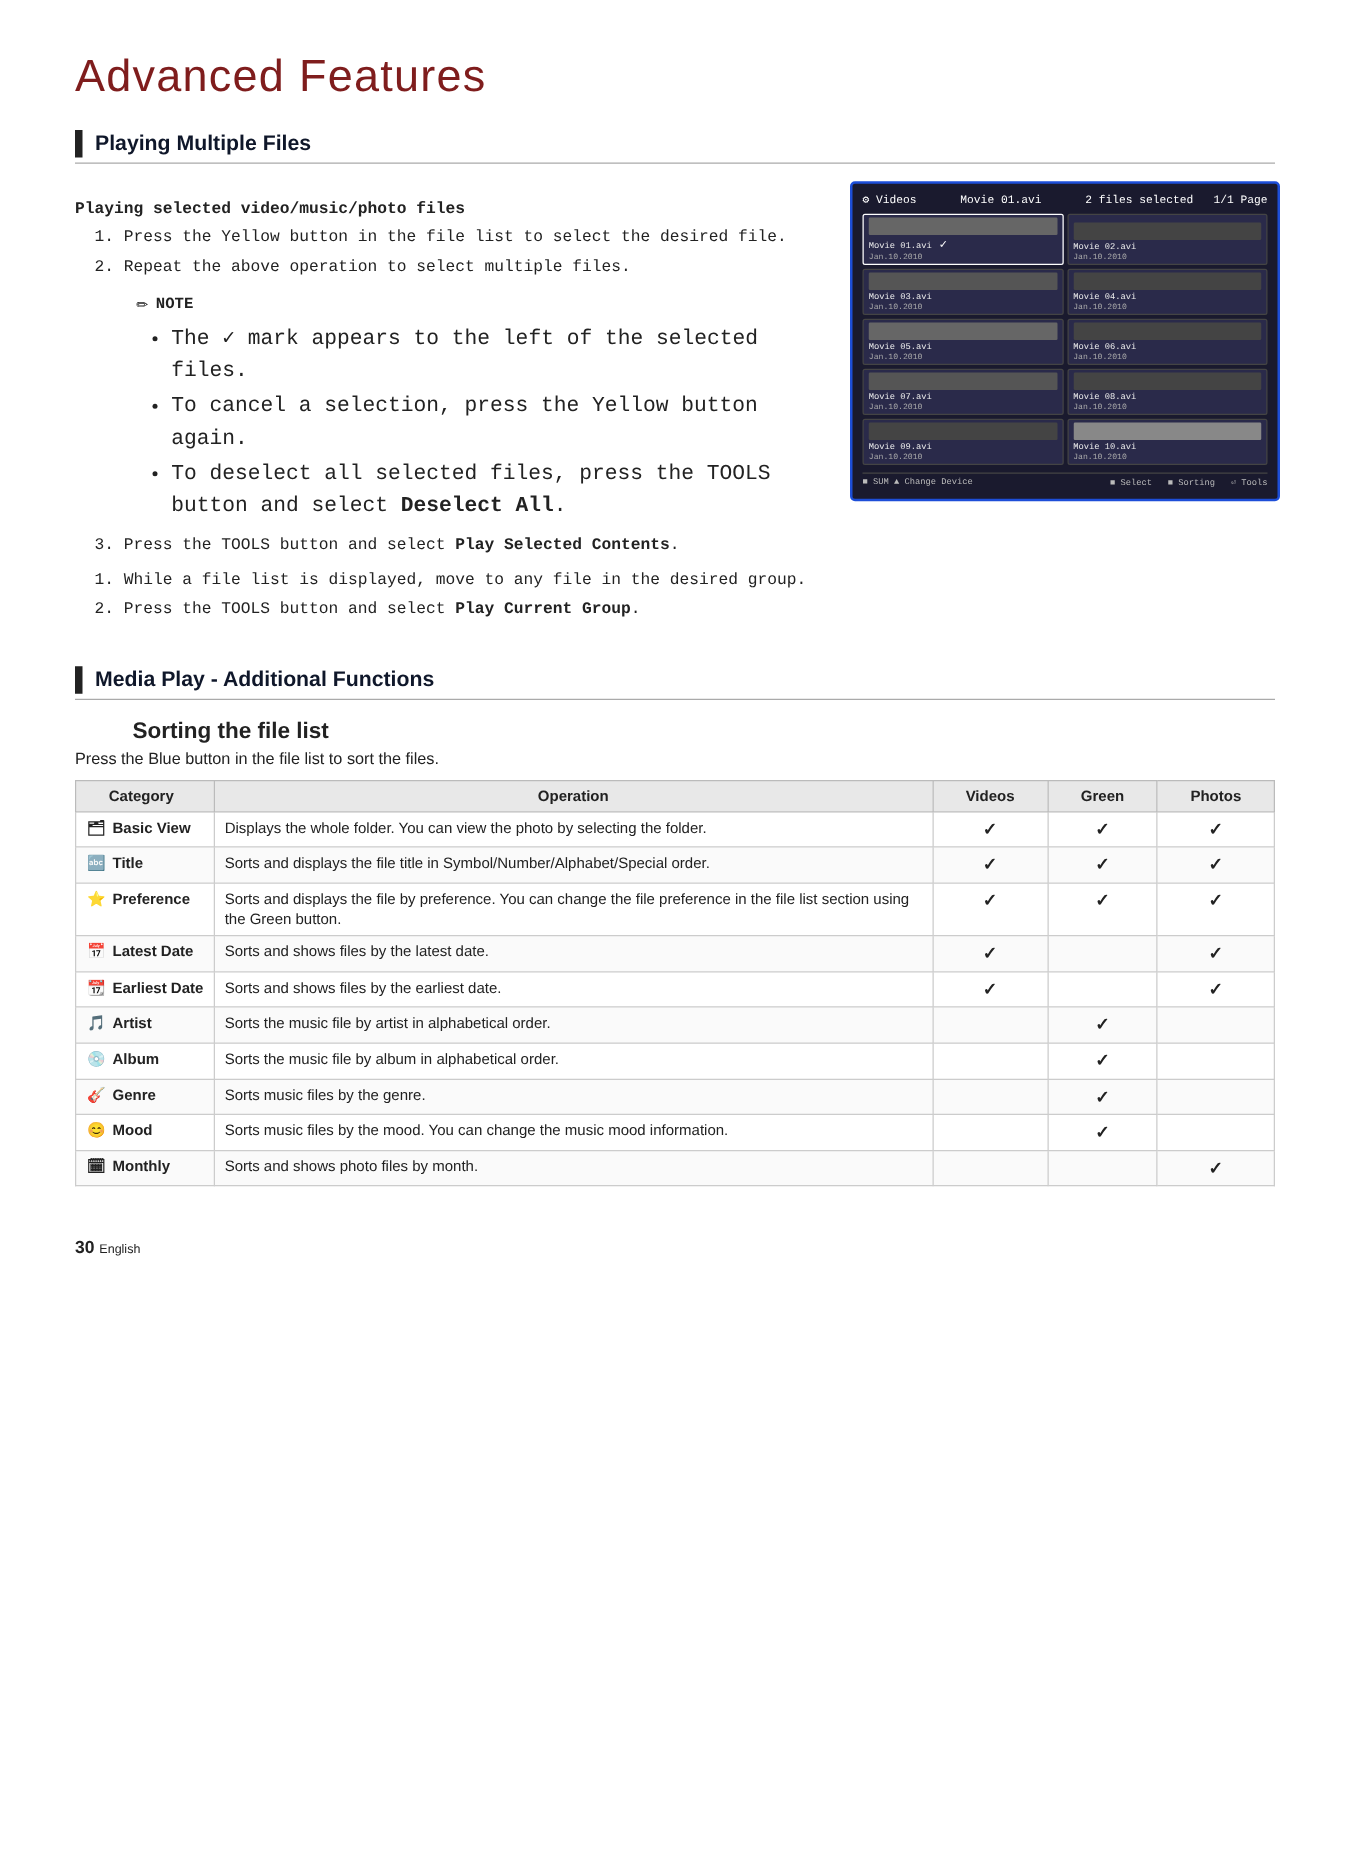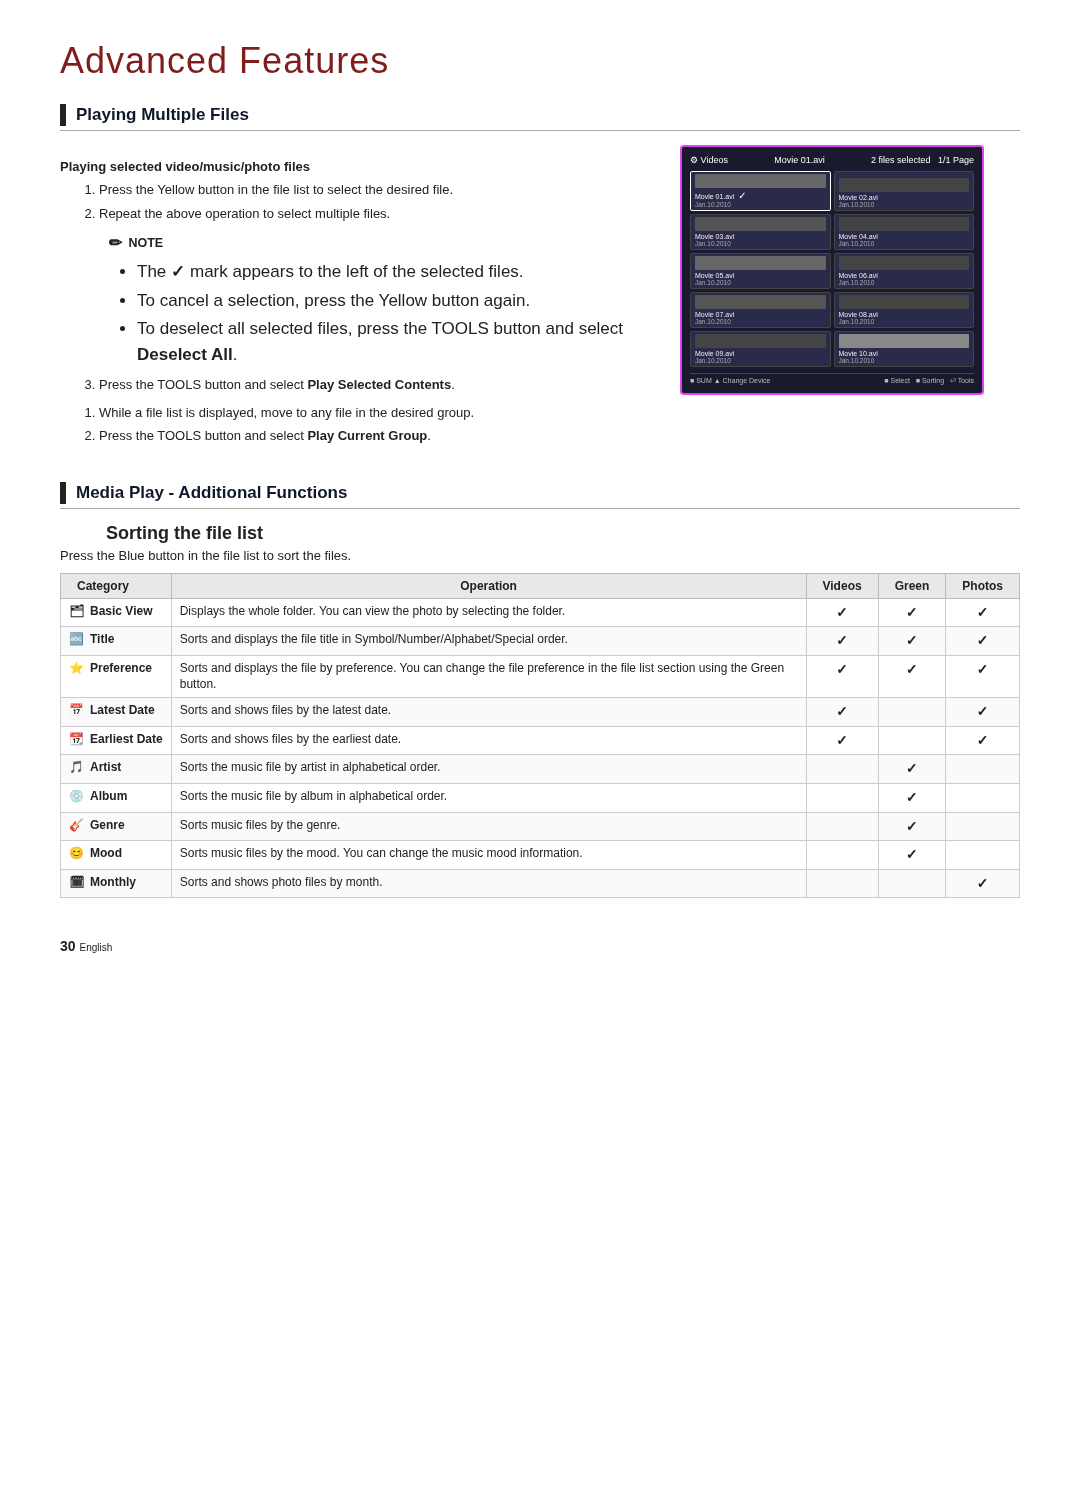--- a/index.html
+++ b/index.html
@@ -73,34 +73,35 @@
     }
     .note-list li {
       margin-bottom: 3px;
       font-size: 17px;
       line-height: 1.5;
     }
     .two-col-layout {
       display: flex;
       gap: 20px;
       margin-bottom: 10px;
+      font-family: Liberation Mono, monospace;
     }
     .left-col {
       flex: 1;
     }
     .right-col {
       width: 340px;
       flex-shrink: 0;
     }
     .tv-screenshot {
       background: #1a1a2e;
-      border: 2px solid #d946ef;
+      border: 2px solid #1d4ed8;
       border-radius: 4px;
       padding: 8px;
-      width: 304px;
+      width: 344px;
       font-size: 9px;
       color: #ddd;
     }
     .tv-header {
       display: flex;
       justify-content: space-between;
       align-items: center;
       margin-bottom: 6px;
       color: #fff;
       font-size: 9px;
@@ -156,21 +157,21 @@
     
     .sort-table {
       width: 100%;
       border-collapse: collapse;
       font-size: 12px;
       margin-top: 10px;
     }
     .sort-table th {
       background: #e8e8e8;
       border: 1px solid #bbb;
-      padding: 5px 16px;
+      padding: 5px 26px;
       text-align: left;
       font-weight: bold;
       font-size: 12px;
     }
     .sort-table th.center {
       text-align: center;
     }
     .sort-table td {
       border: 1px solid #ccc;
       padding: 4px 8px;

